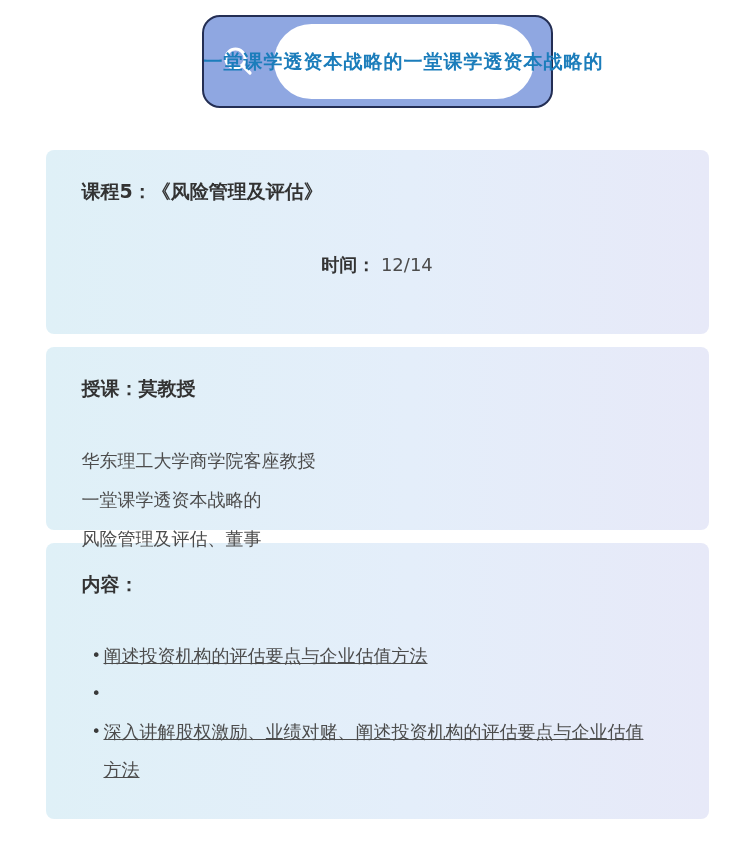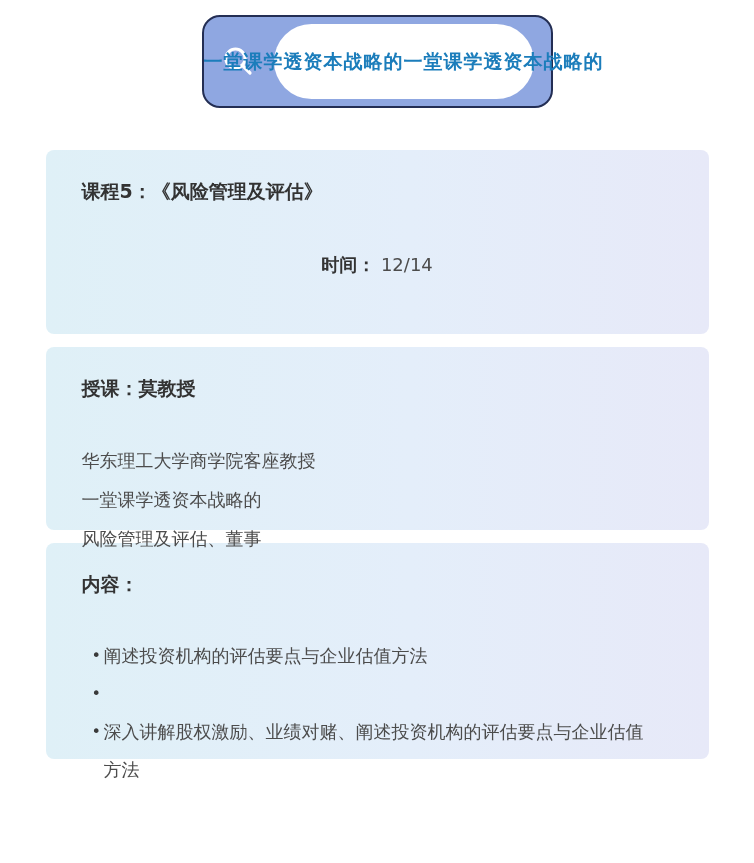--- a/index.html
+++ b/index.html
@@ -52,21 +52,21 @@
   
   .card {
     width: 663px;
     margin: 0 auto 13px auto;
     background: linear-gradient(90deg, #dff0f7 0%, #e4eefa 55%, #e7e9f8 100%);
     border-radius: 8px;
     padding: 28px 36px 24px 36px;
   }
   .card-1 { margin-top: 42px; height: 184px; }
   .card-2 { height: 183px; }
-  .card-3 { height: 216px; margin-bottom: 0; }
+  .card-3 { height: 276px; margin-bottom: 0; }
 
   .card-title {
     font-size: 19px;
     font-weight: 700;
     color: #333333;
     line-height: 26px;
   }
 
   .info-rows { margin-top: 42px; text-align: center; }
   .info-row {
@@ -101,20 +101,21 @@
   .bullet-dot {
     flex: none;
     width: 12px;
     color: #3a3a3a;
     font-size: 16px;
     line-height: 38px;
   }
   .bullet-text {
     max-width: 556px;
     color: #4c4c4c;
+    text-decoration: underline;
   }
 
   .magnifier-svg { display: block; }
 </style>
 </head>
 <body>
 
 <div class="badge">
   <div class="badge-icon-area">
     <svg class="magnifier-svg" width="34" height="34" viewBox="0 0 34 34">

